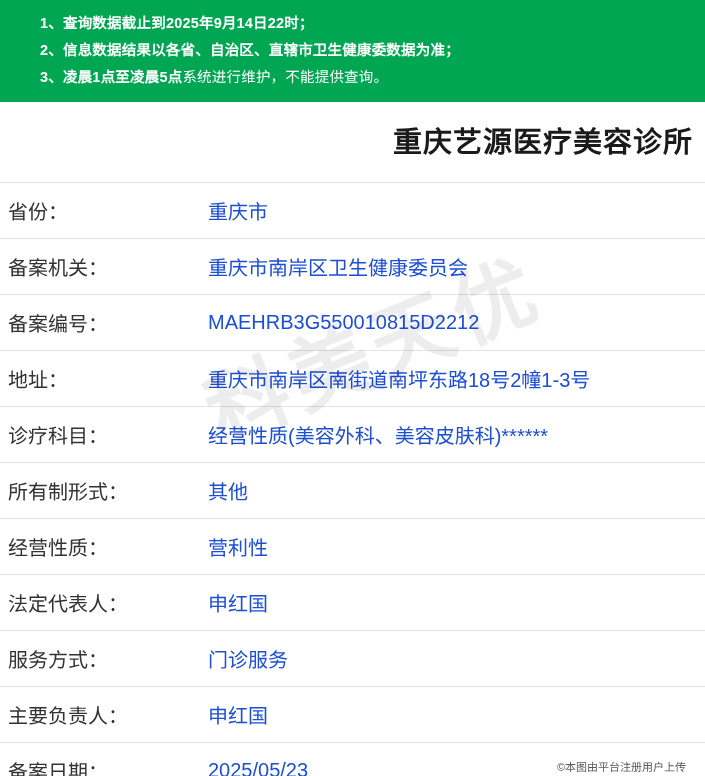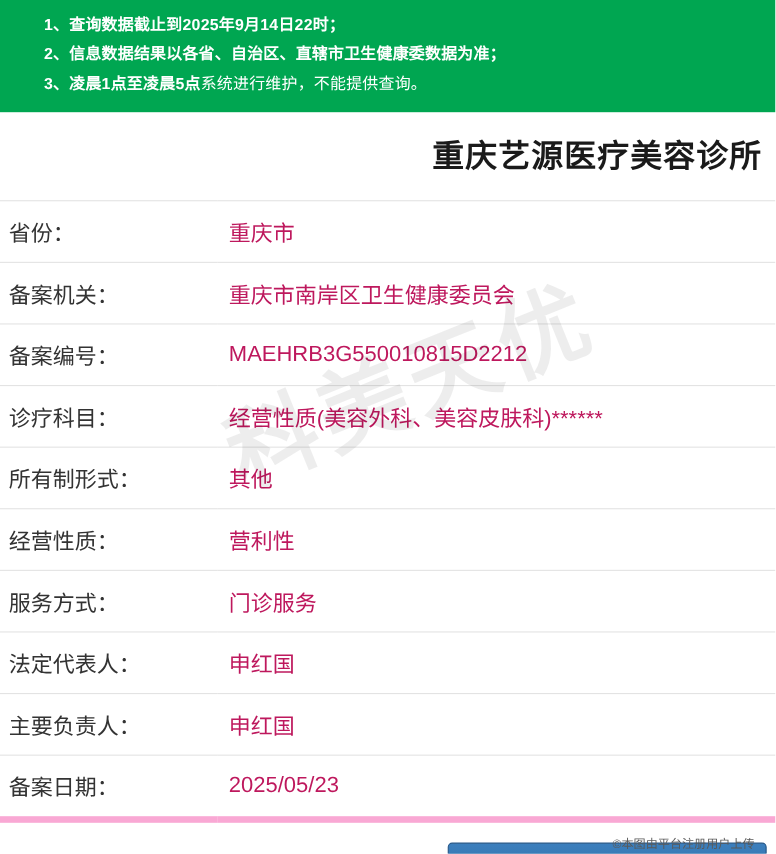--- a/index.html
+++ b/index.html
@@ -72,21 +72,21 @@
     vertical-align: middle;
     color: #3a3a3a;
   }
   .info-table td.label {
     width: 190px;
     padding-left: 8px;
     color: #333333;
   }
   .info-table td.value {
     padding-left: 10px;
-    color: #be185d;
+    color: #1d4ed8;
   }
 
   
   .footer {
     padding: 18px 8px 10px 0;
     text-align: right;
   }
   .close-btn {
     display: inline-block;
     width: 290px;
@@ -152,38 +152,42 @@
     </tr>
     <tr>
       <td class="label">备案机关：</td>
       <td class="value">重庆市南岸区卫生健康委员会</td>
     </tr>
     <tr>
       <td class="label">备案编号：</td>
       <td class="value">MAEHRB3G550010815D2212</td>
     </tr>
     <tr>
+      <td class="label">地址：</td>
+      <td class="value">重庆市南岸区南街道南坪东路18号2幢1-3号</td>
+    </tr>
+    <tr>
       <td class="label">诊疗科目：</td>
       <td class="value">经营性质(美容外科、美容皮肤科)******</td>
     </tr>
     <tr>
       <td class="label">所有制形式：</td>
       <td class="value">其他</td>
     </tr>
     <tr>
       <td class="label">经营性质：</td>
       <td class="value">营利性</td>
     </tr>
     <tr>
+      <td class="label">法定代表人：</td>
+      <td class="value">申红国</td>
+    </tr>
+    <tr>
       <td class="label">服务方式：</td>
       <td class="value">门诊服务</td>
-    </tr>
-    <tr>
-      <td class="label">法定代表人：</td>
-      <td class="value">申红国</td>
     </tr>
     <tr>
       <td class="label">主要负责人：</td>
       <td class="value">申红国</td>
     </tr>
     <tr>
       <td class="label">备案日期：</td>
       <td class="value">2025/05/23</td>
     </tr>
   </tbody>

